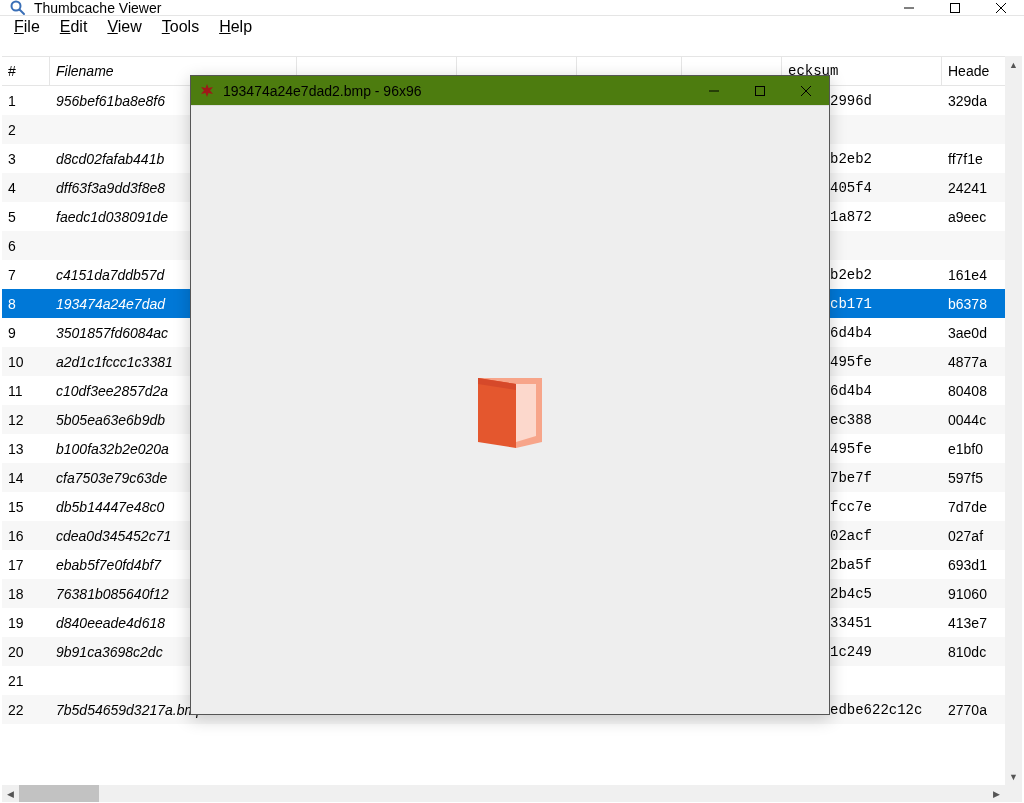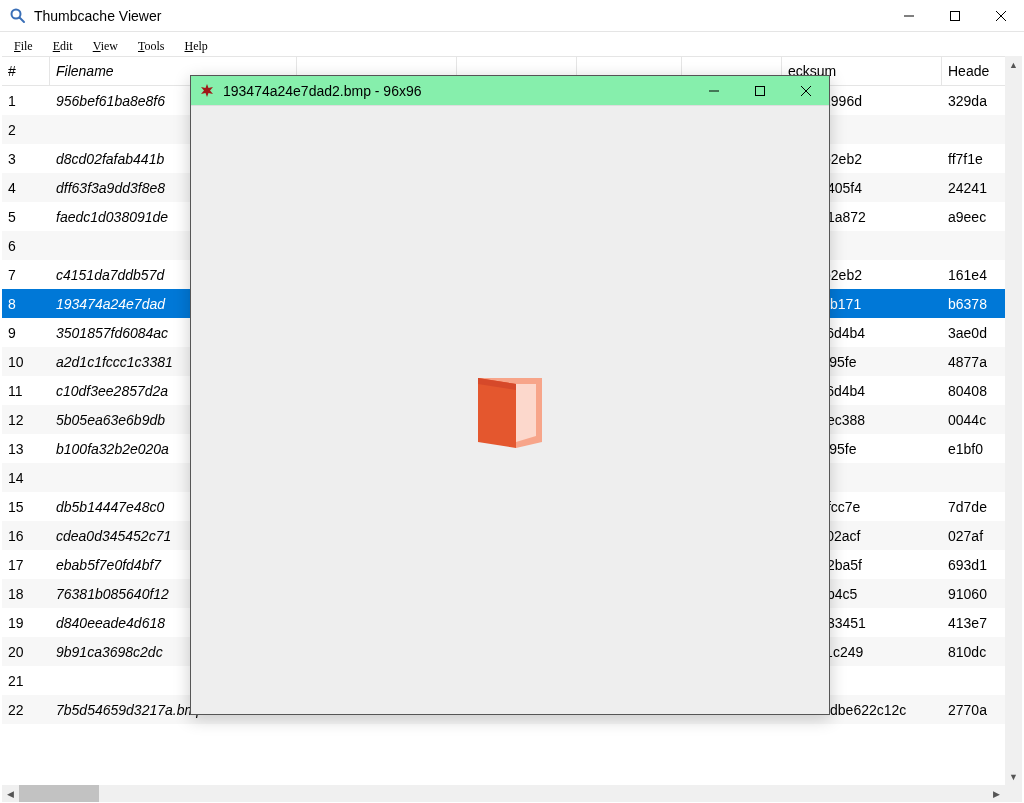--- a/index.html
+++ b/index.html
@@ -8,21 +8,21 @@
     width: 1024px; height: 803px;
     font-family: "Segoe UI", Tahoma, sans-serif;
     font-size: 14px;
     background: #fff;
     overflow: hidden;
     color: #000;
     position: relative;
   }
   
   .titlebar {
-    height: 32px;
+    height: 16px;
     display: flex;
     align-items: center;
     border-bottom: 1px solid #e5e5e5;
     user-select: none;
   }
   .titlebar .app-icon {
     width: 16px; height: 16px;
     margin: 0 8px 0 10px;
   }
   .titlebar .title {
@@ -39,24 +39,23 @@
     align-items: center;
     justify-content: center;
     font-family: "Segoe MDL2 Assets","Segoe Fluent Icons",sans-serif;
     font-size: 10px;
   }
 
   
   .menubar {
     height: 24px;
     display: flex;
-    align-items: flex-end;
+    align-items: flex-start;
     padding: 0 4px;
-    font-size: 12px;
-    font-family: Liberation Serif, serif;
+    font-size: 16px;
   }
   .menu-item {
     padding: 2px 10px;
   }
   .menu-item span.u { text-decoration: underline; }
 
   
   .listview {
     position: absolute;
     top: 56px; left: 2px; right: 2px; bottom: 18px;
@@ -81,21 +80,21 @@
     overflow: hidden;
     text-overflow: clip;
     flex-shrink: 0;
   }
   .c-num   { width: 48px;  text-align:left; }
   .c-name  { width: 247px; font-style: italic; }
   .c-b1    { width: 160px; text-align:right; padding-right:14px;}
   .c-b2    { width: 120px;  text-align:right; padding-right:14px;}
   .c-b3    { width: 105px; text-align:right; padding-right:14px;}
   .c-b4    { width: 100px;  text-align:right; padding-right:14px;}
-  .c-chk   { width: 160px; }
+  .c-chk   { width: 160px; font-family: Liberation Mono, monospace; }
   .c-hdr   { width: 70px; }
   .lv-row:nth-child(even) { background:#f7f7f7; }
   .lv-row.selected { background:#0078d7; color:#fff; }
   .lv-body { position:absolute; top:29px; left:0; right:0; bottom:0; overflow:hidden; }
 
   
   .vscroll {
     position:absolute; top:56px; right:2px; width:17px; bottom:18px;
     background:#f0f0f0;
     display:flex; flex-direction:column;
@@ -117,21 +116,21 @@
   .preview {
     position: absolute;
     left: 190px; top: 75px;
     width: 640px; height: 640px;
     background: #f0f0f0;
     border: 1px solid #555;
     box-shadow: 0 4px 16px rgba(0,0,0,0.2);
     display:flex; flex-direction:column;
   }
   .preview .p-titlebar {
-    height: 30px; background:#86efac;
+    height: 30px; background:#4d7c0f;
     display:flex; align-items:center;
     border-bottom:1px solid #ddd;
   }
   .preview .p-icon { width:16px;height:16px;margin:0 8px 0 8px; }
   .preview .p-title { flex:1; font-size:14px; }
   .preview .p-client {
     flex:1; background:#eeeeee;
     display:flex; align-items:center; justify-content:center;
   }
   .folder-icon { width:96px; height:96px; }
@@ -308,20 +307,21 @@
         <div class="cell c-name">b100fa32b2e020a</div>
         <div class="cell c-b1"></div>
         <div class="cell c-b2"></div>
         <div class="cell c-b3"></div>
         <div class="cell c-b4"></div>
         <div class="cell c-chk">cef5c495fe</div>
         <div class="cell c-hdr">e1bf0</div>
       </div>
       <div class="lv-row">
         <div class="cell c-num">14</div>
+        <div class="cell c-name">cfa7503e79c63de</div>
         <div class="cell c-b1"></div>
         <div class="cell c-b2"></div>
         <div class="cell c-b3"></div>
         <div class="cell c-b4"></div>
         <div class="cell c-chk">9cea27be7f</div>
         <div class="cell c-hdr">597f5</div>
       </div>
       <div class="lv-row">
         <div class="cell c-num">15</div>
         <div class="cell c-name">db5b14447e48c0</div>

